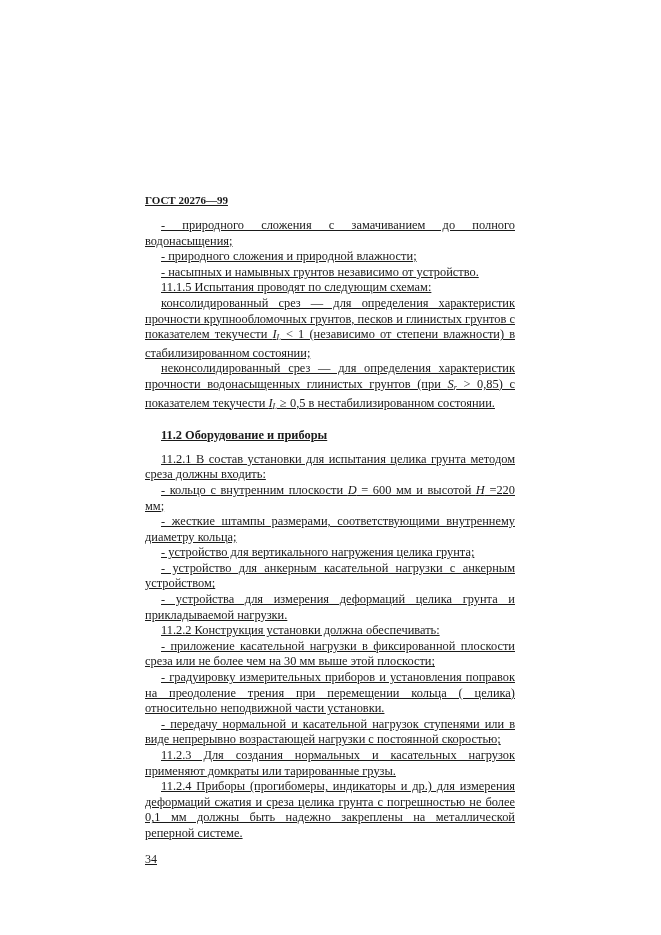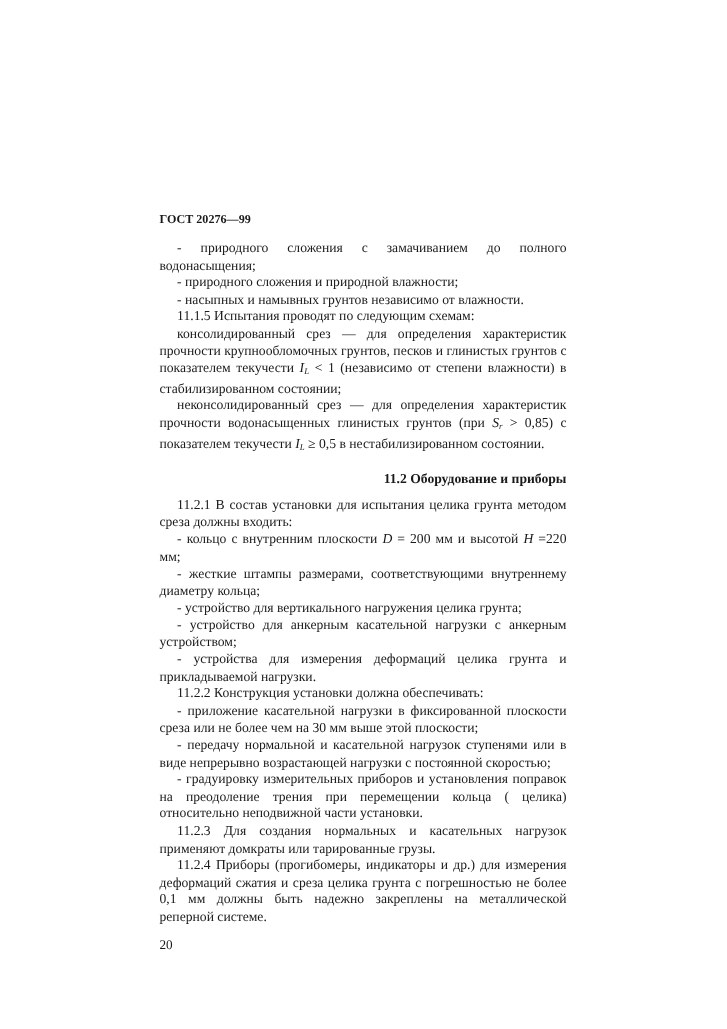--- a/index.html
+++ b/index.html
@@ -16,71 +16,72 @@
       color: #1a1a1a;
     }
     .page {
       position: absolute;
       left: 145px;
       top: 193px;
       width: 370px;
       font-size: 12.4px;
       line-height: 15.6px;
       text-align: justify;
+      text-decoration: underline;
     }
     .doc-header {
       font-weight: bold;
       font-size: 11px;
       margin-bottom: 11px;
       height: 14px;
       text-align: left;
     }
     .p {
       margin: 0;
       text-indent: 16px;
     }
     .section-title {
       font-weight: bold;
       margin: 14px 0 8px 0;
       text-indent: 16px;
-      text-align: right;
+      text-align: left;
     }
     .page-number {
       margin-top: 10px;
       font-size: 12px;
       text-align: left;
     }
     i.var { font-style: italic; }
     sub { font-size: 8px; vertical-align: -2px; font-style: italic; }
   </style>
 </head>
 <body>
 
 <div class="page">
   <div class="doc-header">ГОСТ 20276—99</div>
 
   <p class="p">- природного сложения с замачиванием до полного водонасыщения;</p>
   <p class="p">- природного сложения и природной влажности;</p>
-  <p class="p">- насыпных и намывных грунтов независимо от влажности.</p>
+  <p class="p">- насыпных и намывных грунтов независимо от устройство.</p>
 
   <p class="p">11.1.5 Испытания проводят по следующим схемам:</p>
   <p class="p"><span>консолидированный срез — для определения характеристик прочности крупнообломочных грунтов, песков и глинистых грунтов с показателем текучести </span><i class="var">I</i><sub>L</sub><span> &lt; 1 (независимо от степени влажности) в стабилизированном состоянии;</span></p>
   <p class="p"><span>неконсолидированный срез — для определения характеристик прочности водонасыщенных глинистых грунтов (при </span><i class="var">S</i><sub>r</sub><span> &gt; 0,85) с показателем текучести </span><i class="var">I</i><sub>L</sub><span> ≥ 0,5 в нестабилизированном состоянии.</span></p>
 
   <div class="section-title">11.2 Оборудование и приборы</div>
 
   <p class="p">11.2.1 В состав установки для испытания целика грунта методом среза должны входить:</p>
-  <p class="p"><span>- кольцо с внутренним плоскости </span><i class="var">D</i><span> = 200 мм и высотой </span><i class="var">H</i><span> =220 мм;</span></p>
+  <p class="p"><span>- кольцо с внутренним плоскости </span><i class="var">D</i><span> = 600 мм и высотой </span><i class="var">H</i><span> =220 мм;</span></p>
   <p class="p">- жесткие штампы размерами, соответствующими внутреннему диаметру кольца;</p>
   <p class="p">- устройство для вертикального нагружения целика грунта;</p>
   <p class="p">- устройство для анкерным касательной нагрузки с анкерным устройством;</p>
   <p class="p">- устройства для измерения деформаций целика грунта и прикладываемой нагрузки.</p>
 
   <p class="p">11.2.2 Конструкция установки должна обеспечивать:</p>
   <p class="p">- приложение касательной нагрузки в фиксированной плоскости среза или не более чем на 30 мм выше этой плоскости;</p>
+  <p class="p">- градуировку измерительных приборов и установления поправок на преодоление трения при перемещении кольца ( целика) относительно неподвижной части установки.</p>
   <p class="p">- передачу нормальной и касательной нагрузок ступенями или в виде непрерывно возрастающей нагрузки с постоянной скоростью;</p>
-  <p class="p">- градуировку измерительных приборов и установления поправок на преодоление трения при перемещении кольца ( целика) относительно неподвижной части установки.</p>
 
   <p class="p">11.2.3 Для создания нормальных и касательных нагрузок применяют домкраты или тарированные грузы.</p>
   <p class="p">11.2.4 Приборы (прогибомеры, индикаторы и др.) для измерения деформаций сжатия и среза целика грунта с погрешностью не более 0,1 мм должны быть надежно закреплены на металлической реперной системе.</p>
 
-  <div class="page-number">20</div>
+  <div class="page-number">34</div>
 </div>
 
 </body></html>

